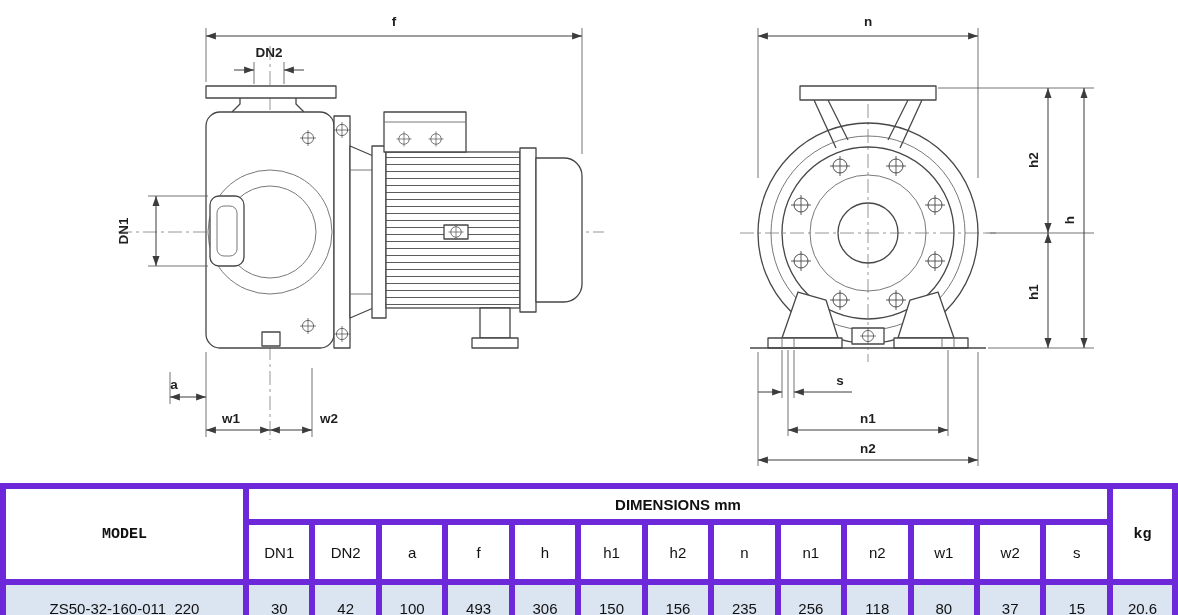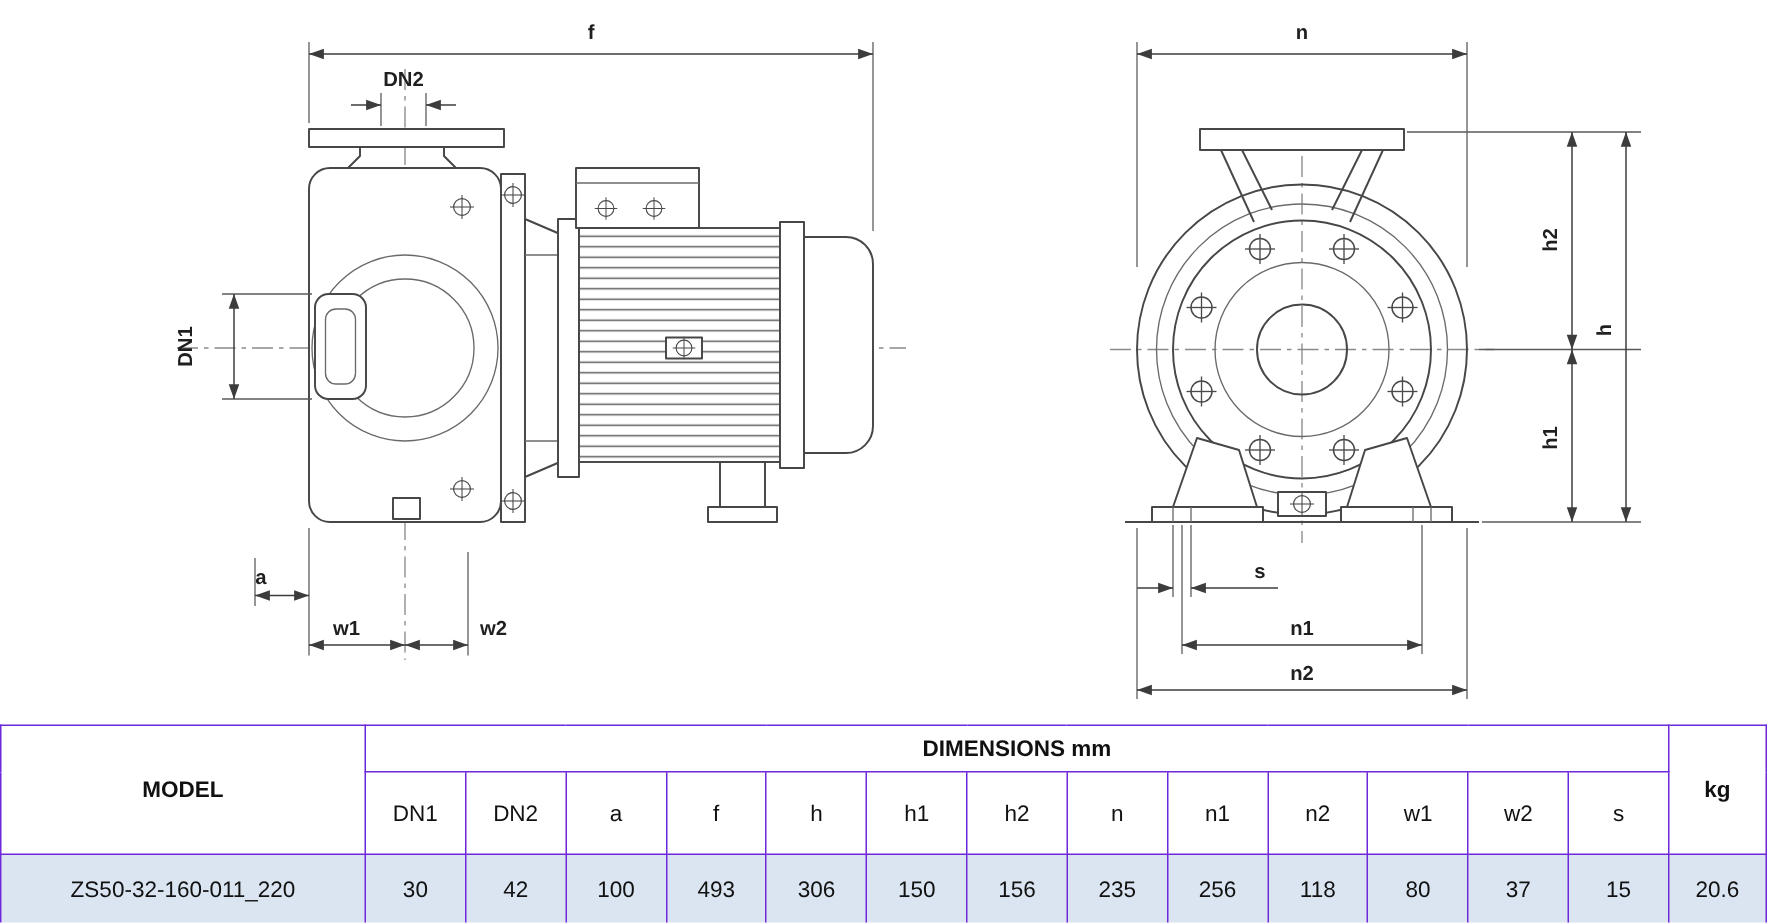--- a/index.html
+++ b/index.html
@@ -23,31 +23,31 @@
 
   
   table.dims {
     border-collapse:collapse;
     width:1178px;
     table-layout:fixed;
     font-size:15px;
     color:#111;
   }
   table.dims th, table.dims td {
-    border:1px solid #6d28d9;
+    border:6px solid #6d28d9;
     text-align:center;
     vertical-align:middle;
     padding:0 2px;
     font-weight:400;
   }
   tr.hrow1 th { height:30px; font-weight:700; }
   tr.hrow2 th { height:54px; font-weight:400; }
   tr.drow  td { height:46px; background:#dbe5f1; }
-  th.model-h { font-weight:700; }
-  th.kg-h    { font-weight:700; }
+  th.model-h { font-weight:700;font-family:Liberation Mono, monospace; }
+  th.kg-h    { font-weight:700;font-family:Liberation Mono, monospace; }
   td.model-c { font-weight:700; text-align:left; padding-left:3px; white-space:nowrap; }
   td.kg-c    { font-weight:700; }
 </style>
 </head>
 <body>
 
 <div class="page">
 
   <svg class="drawing" width="1178" height="483" viewBox="0 0 1178 483">
     <defs>

